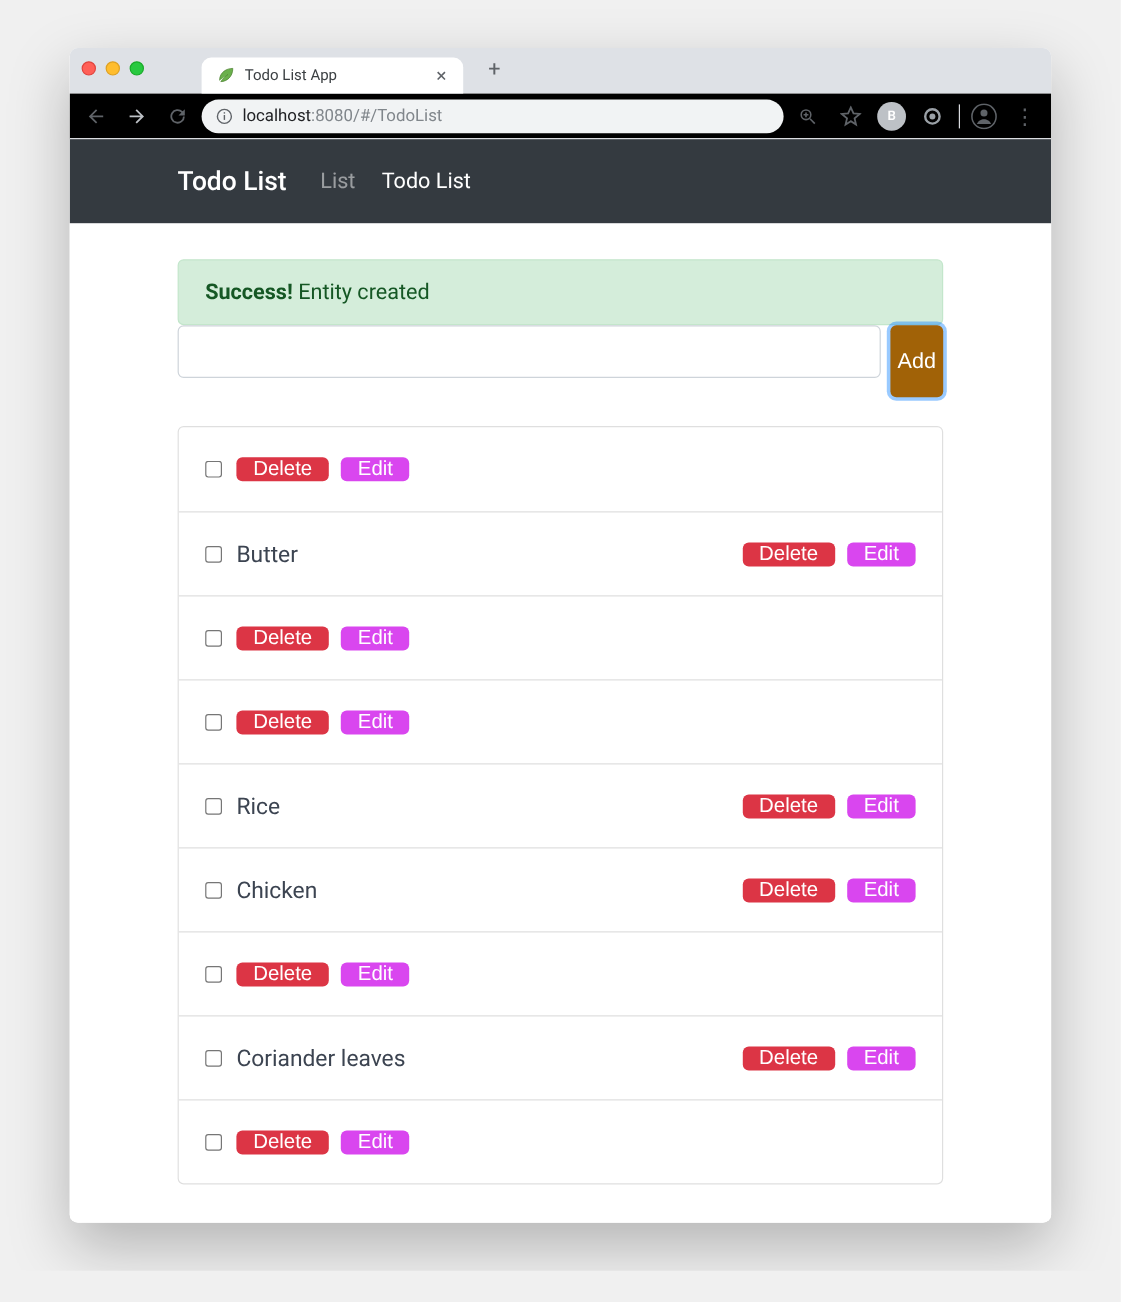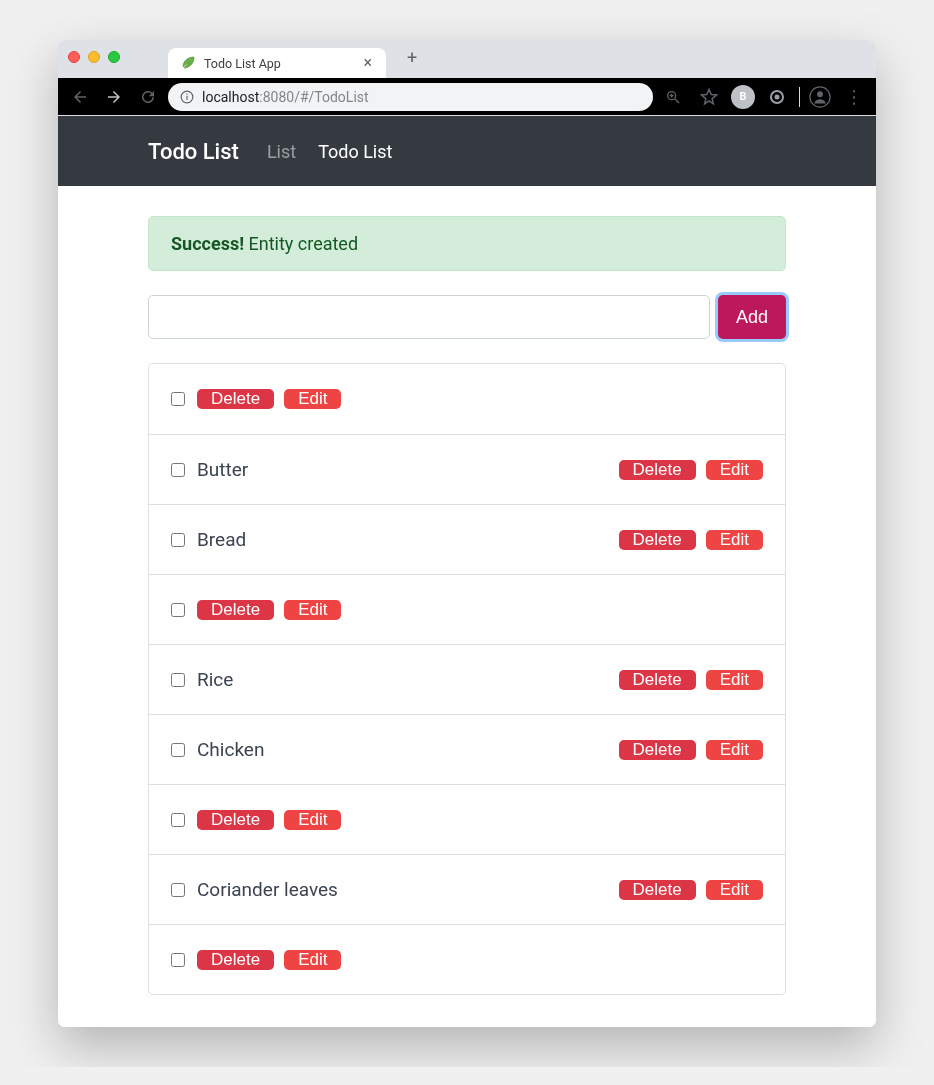--- a/index.html
+++ b/index.html
@@ -124,21 +124,20 @@
     .container {
       padding: 30px 90px 32px 90px;
     }
     .alert {
       background: #d4edda;
       color: #155724;
       border: 1px solid #c3e6cb;
       border-radius: 5px;
       padding: 16px 22px;
       font-size: 18px;
-      margin-bottom: 24px;
     }
     .alert strong { font-weight: 700; }
     .add-row {
       display: flex;
       gap: 8px;
       margin-bottom: 24px;
       align-items: stretch;
     }
     .add-input {
       flex: 1;
@@ -153,28 +152,28 @@
       align-items: center;
       justify-content: center;
       border-radius: 5px;
       font-size: 17px;
       color: #fff;
       cursor: pointer;
       border: none;
       padding: 0 14px;
     }
     .btn-primary {
-      background: #be185d;
-      height: 44px;
-      padding: 0 18px;
+      background: #a16207;
+      height: 60px;
+      padding: 0 6px;
       font-size: 18px;
       box-shadow: 0 0 0 3px rgba(0,123,255,.4);
     }
     .btn-danger { background: #dc3545; }
-    .btn-success { background: #ef4444; }
+    .btn-success { background: #d946ef; }
     .list {
       border: 1px solid rgba(0,0,0,.125);
       border-radius: 5px;
       overflow: hidden;
     }
     .list-item {
       display: flex;
       align-items: center;
       padding: 17px 22px;
       border-top: 1px solid rgba(0,0,0,.125);
@@ -308,21 +307,20 @@
           <div class="list-item">
             <input type="checkbox" class="chk" style="">
             <span class="label">Butter</span>
             <div class="actions">
               <button class="btn btn-danger">Delete</button>
               <button class="btn btn-success">Edit</button>
             </div>
           </div>
           <div class="list-item">
             <input type="checkbox" class="chk" style="">
-            <span class="label">Bread</span>
             <div class="actions">
               <button class="btn btn-danger">Delete</button>
               <button class="btn btn-success">Edit</button>
             </div>
           </div>
           <div class="list-item">
             <input type="checkbox" class="chk" style="">
             <div class="actions">
               <button class="btn btn-danger">Delete</button>
               <button class="btn btn-success">Edit</button>

